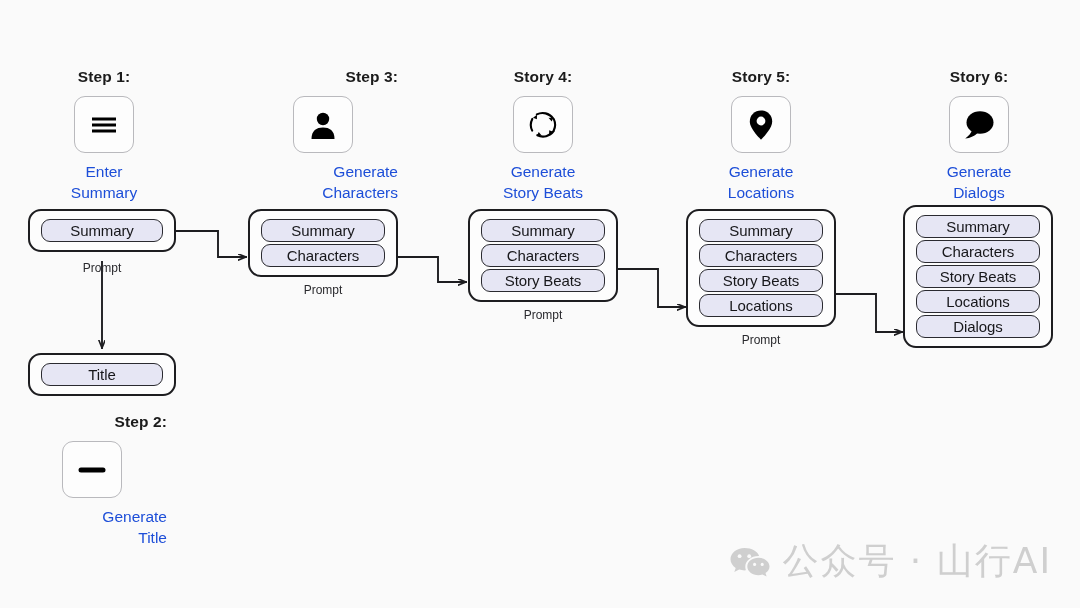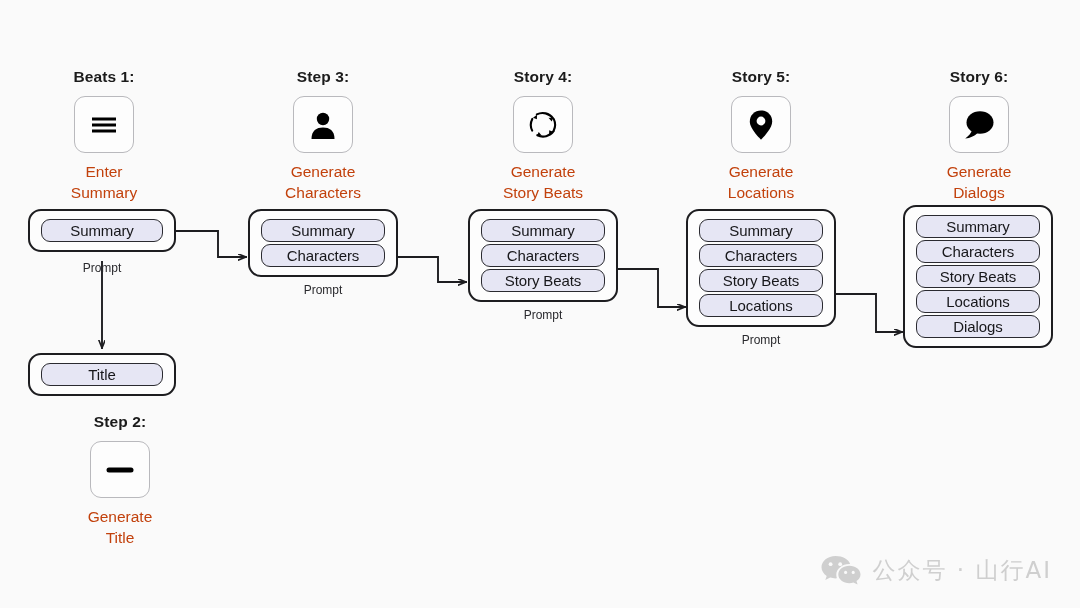--- a/index.html
+++ b/index.html
@@ -23,21 +23,21 @@
     letter-spacing:.1px;line-height:1.1;
   }
   .icon-box{
     width:60px;height:57px;margin:11px auto 0;
     border:1.4px solid #b9b9bd;border-radius:11px;
     background:#fdfdfd;
     display:flex;align-items:center;justify-content:center;
     box-sizing:border-box;
   }
   .step-label{
-    margin-top:9px;font-size:15.5px;color:#c2410c;
+    margin-top:9px;font-size:15.5px;color:#1d4ed8;
     line-height:1.33;font-weight:400;
   }
   .step-label span{display:block;}
 
   
   .card{
     position:absolute;
     border:2px solid #1d1d20;
     border-radius:13px;
     background:#fdfdfd;
@@ -64,21 +64,21 @@
   }
 
   
   #wires{position:absolute;left:0;top:0;width:1080px;height:608px;pointer-events:none;}
 
   
   #watermark{
     position:absolute;right:28px;bottom:22px;
     display:flex;align-items:center;gap:11px;
     color:#cfcfcf;
-    font-size:23px;
+    font-size:36px;
     letter-spacing:2px;
     font-family:"DejaVu Sans",sans-serif;
     text-align:right;
   }
   #watermark .wm-text{white-space:nowrap;}
 </style>
 </head>
 <body>
 
 <div id="canvas">
@@ -97,21 +97,21 @@
 
       <path d="M398,257 L438,257 L438,282 L466,282" marker-end="url(#arrow)"></path>
 
       <path d="M618,269 L658,269 L658,307 L685,307" marker-end="url(#arrow)"></path>
 
       <path d="M836,294 L876,294 L876,332 L902,332" marker-end="url(#arrow)"></path>
     </g>
   </svg>
 
   <div class="step" style="left:29px;top:68px;">
-    <div class="step-title">Beats 1:</div>
+    <div class="step-title">Step 1:</div>
     <div class="icon-box">
       <svg width="30" height="22" viewBox="0 0 30 22" xmlns="http://www.w3.org/2000/svg">
         <g stroke="#000" stroke-width="3" stroke-linecap="butt">
           <line x1="3" y1="5" x2="27" y2="5"></line>
           <line x1="3" y1="11" x2="27" y2="11"></line>
           <line x1="3" y1="17" x2="27" y2="17"></line>
         </g>
       </svg>
     </div>
     <div class="step-label">
@@ -122,34 +122,34 @@
 
   <div class="card" style="left:28px;top:209px;width:148px;">
     <div class="pill">Summary</div>
   </div>
   <div class="card-caption" style="left:27px;top:261px;">Prompt</div>
 
   <div class="card" style="left:28px;top:353px;width:148px;">
     <div class="pill">Title</div>
   </div>
 
-  <div class="step" style="left:45px;top:413px;">
+  <div class="step" style="left:17px;top:413px;text-align:right;">
     <div class="step-title">Step 2:</div>
     <div class="icon-box">
       <svg width="30" height="22" viewBox="0 0 30 22" xmlns="http://www.w3.org/2000/svg">
         <line x1="4" y1="11" x2="26" y2="11" stroke="#000" stroke-width="5" stroke-linecap="round"></line>
       </svg>
     </div>
     <div class="step-label">
       <span>Generate</span>
       <span>Title</span>
     </div>
   </div>
 
-  <div class="step" style="left:248px;top:68px;">
+  <div class="step" style="left:248px;top:68px;text-align:right;">
     <div class="step-title">Step 3:</div>
     <div class="icon-box">
       <svg width="28" height="30" viewBox="0 0 28 30" xmlns="http://www.w3.org/2000/svg">
         <circle cx="14" cy="9" r="6.2" fill="#000"></circle>
         <path d="M2.5,29 C2.5,20.5 7.5,17.5 14,17.5 C20.5,17.5 25.5,20.5 25.5,29 Z" fill="#000"></path>
       </svg>
     </div>
     <div class="step-label">
       <span>Generate</span>
       <span>Characters</span>

